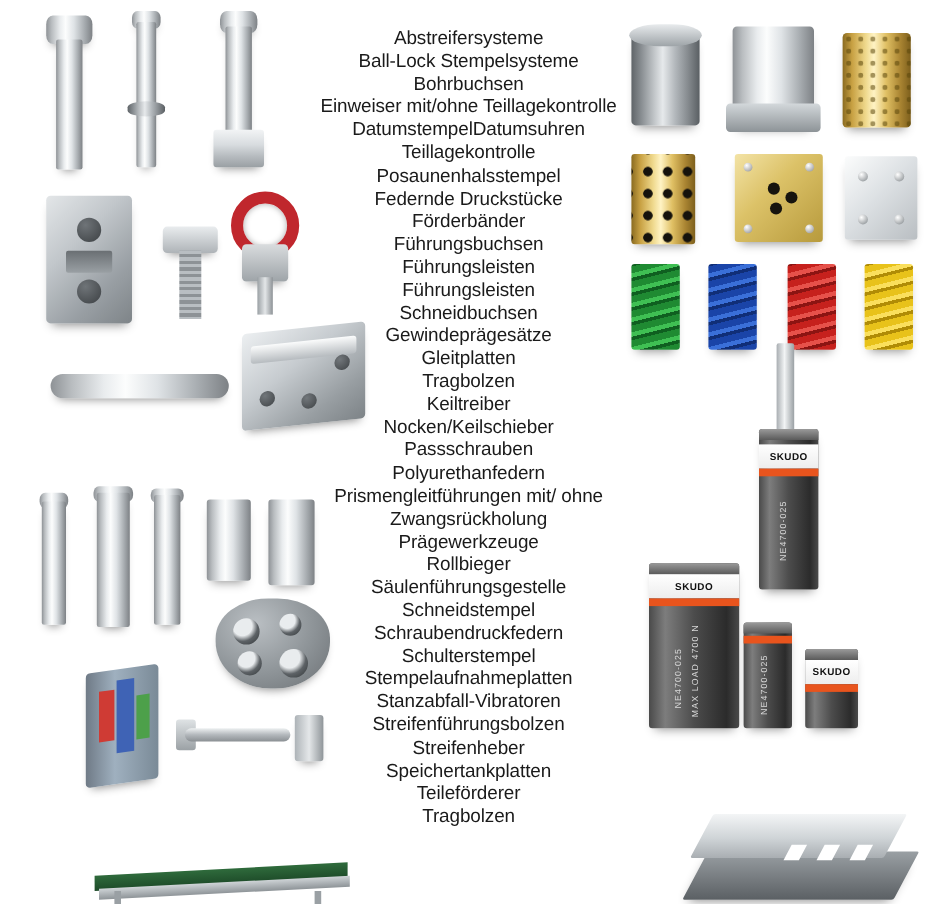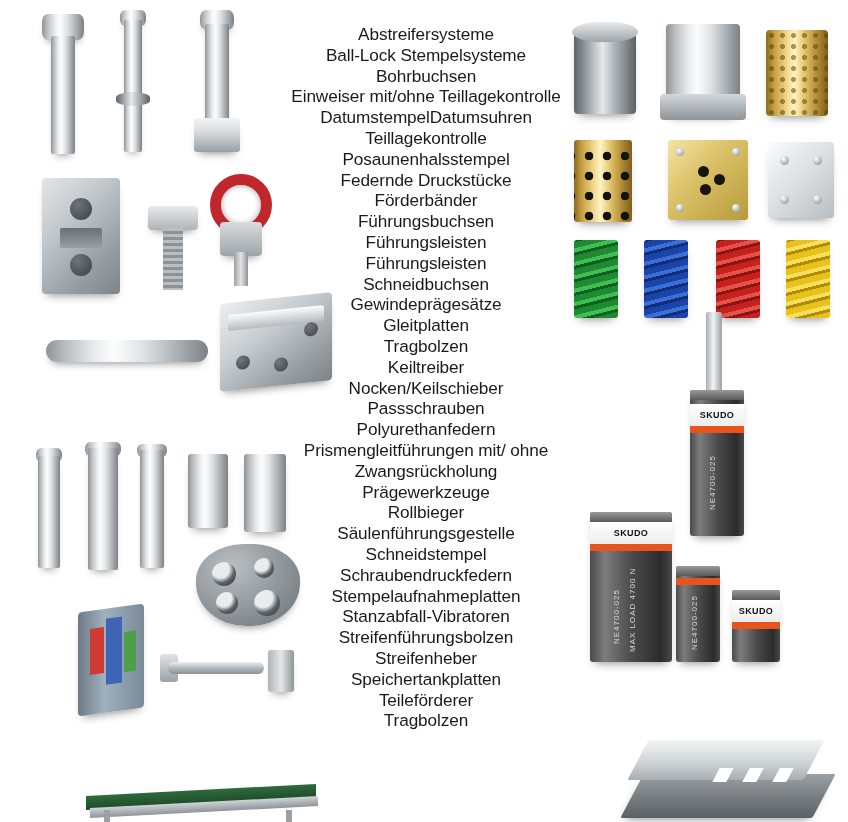--- a/index.html
+++ b/index.html
@@ -329,20 +329,21 @@
     <span class="item">Keiltreiber</span>
     <span class="item">Nocken/Keilschieber</span>
     <span class="item">Passschrauben</span>
     <span class="item">Polyurethanfedern</span>
     <span class="item">Prismengleitführungen mit/ ohne Zwangsrückholung</span>
     <span class="item">Prägewerkzeuge</span>
     <span class="item">Rollbieger</span>
     <span class="item">Säulenführungsgestelle</span>
     <span class="item">Schneidstempel</span>
     <span class="item">Schraubendruckfedern</span>
+    <span class="item">Schulterstempel</span>
     <span class="item">Stempelaufnahmeplatten</span>
     <span class="item">Stanzabfall-Vibratoren</span>
     <span class="item">Streifenführungsbolzen</span>
     <span class="item">Streifenheber</span>
     <span class="item">Speichertankplatten</span>
     <span class="item">Teileförderer</span>
     <span class="item">Tragbolzen</span>
   </div>
 
   <div class="panel" id="grp-bushings">

